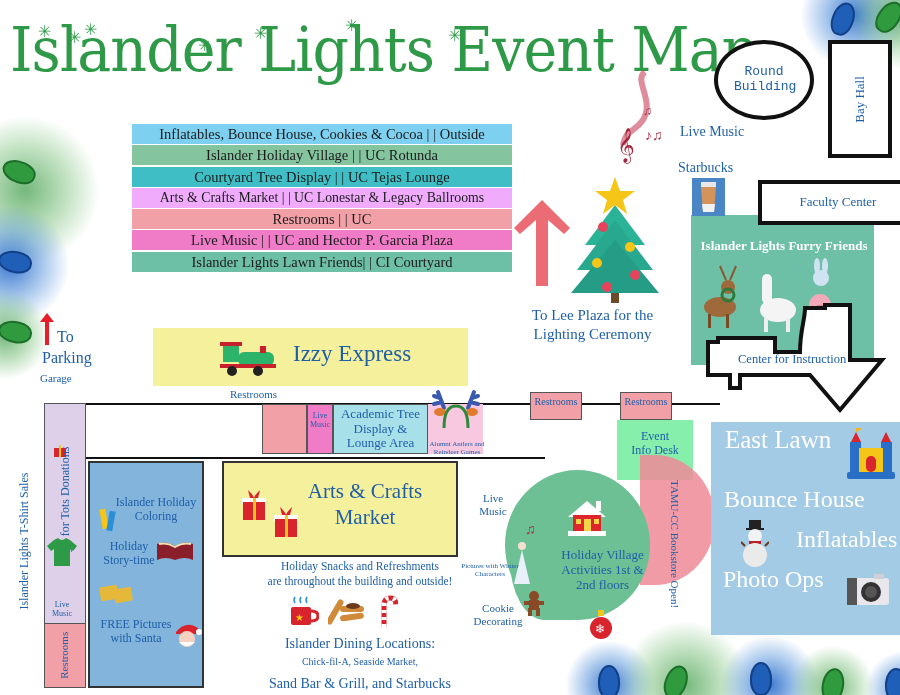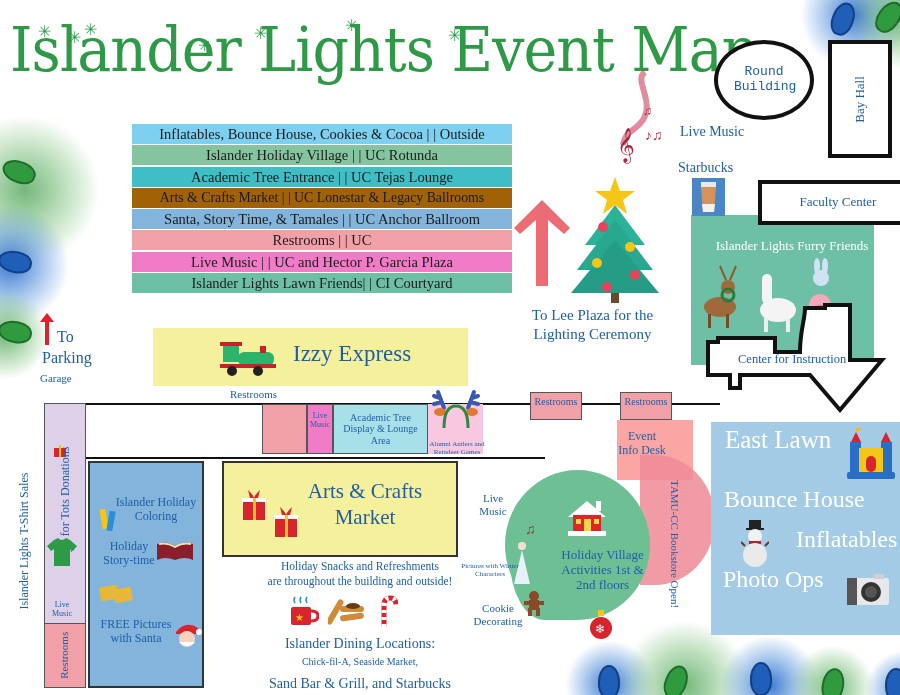--- a/index.html
+++ b/index.html
@@ -70,23 +70,22 @@
     <path d="M30 2 C18 10, 40 30, 28 50 C20 62, 10 60, 8 75" stroke="#c9415c" stroke-width="6" fill="none" opacity="0.6"></path>
     <text x="2" y="85" font-size="30" fill="#a6283e">𝄞</text>
     <text x="30" y="70" font-size="14" fill="#a6283e">♪♫</text>
     <text x="28" y="45" font-size="12" fill="#a6283e">♫</text>
   </svg>
 </div>
 
 <div class="abs legend">
   <div class="legend-row" style="background:#7dd0ef">Inflatables, Bounce House, Cookies &amp; Cocoa | | Outside</div>
   <div class="legend-row" style="background:#84c5a0">Islander Holiday Village | | UC Rotunda</div>
-  <div class="legend-row" style="background:#3fbec5">Academic Tree Entrance | | UC Tejas Lounge</div>
-  <div class="legend-row" style="background:#a16207;font-size:13.8px;">Arts &amp; Crafts Market | | UC Lonestar &amp; Legacy Ballrooms</div>
-  <div class="legend-row" style="background:#82b4dc">Santa, Story Time, &amp; Tamales | | UC Anchor Ballroom</div>
+  <div class="legend-row" style="background:#3fbec5">Courtyard Tree Display | | UC Tejas Lounge</div>
+  <div class="legend-row" style="background:#f0abfc;font-size:13.8px;">Arts &amp; Crafts Market | | UC Lonestar &amp; Legacy Ballrooms</div>
   <div class="legend-row" style="background:#f2a0a8">Restrooms | | UC</div>
   <div class="legend-row" style="background:#f07cc8">Live Music | | UC and Hector P. Garcia Plaza</div>
   <div class="legend-row" style="background:#6dbfa6">Islander Lights Lawn Friends| | CI Courtyard</div>
 </div>
 
 <div class="abs" style="left:512px;top:198px;width:60px;height:90px;">
   <svg width="60" height="90" viewBox="0 0 60 90">
     <path d="M30 2 L58 30 L52 36 L36 22 L36 88 L24 88 L24 22 L8 36 L2 30 Z" fill="#e8525c" opacity="0.85"></path>
   </svg>
 </div>
@@ -119,21 +118,21 @@
 <div class="abs" style="left:692px;top:178px;width:33px;height:38px;background:#4a86c6;">
   <svg width="33" height="38" viewBox="0 0 33 38">
     <rect x="9" y="4" width="15" height="5" fill="#e8e8e8"></rect>
     <polygon points="9,9 24,9 22,34 11,34" fill="#d3935a"></polygon>
     <polygon points="10,26 23,26 22,34 11,34" fill="#f2f2f2"></polygon>
   </svg>
 </div>
 <div class="abs outline" style="left:758px;top:180px;width:160px;height:45px;display:flex;align-items:center;justify-content:center;">
   <span class="label">Faculty Center</span>
 </div>
-<div class="abs" style="left:694px;top:238px;width:180px;font-size:13px;font-weight:normal;color:#fff;text-align:center;white-space:nowrap;margin-left:8px;">Islander Lights Furry Friends</div>
+<div class="abs" style="left:694px;top:238px;width:180px;font-size:13px;font-weight:bold;color:#fff;text-align:center;white-space:nowrap;">Islander Lights Furry Friends</div>
 <div class="abs" style="left:698px;top:262px;width:50px;height:70px;">
   <svg width="50" height="70" viewBox="0 0 50 70">
       <ellipse cx="22" cy="45" rx="16" ry="10" fill="#a0693a"></ellipse>
       <circle cx="30" cy="25" r="7" fill="#a0693a"></circle>
       <path d="M28 18 L22 4 M32 18 L38 4" stroke="#8a5a30" stroke-width="2"></path>
       <rect x="10" y="52" width="3" height="14" fill="#7a4a24"></rect>
       <rect x="28" y="52" width="3" height="14" fill="#7a4a24"></rect>
       <circle cx="30" cy="33" r="6" fill="none" stroke="#2d7a3a" stroke-width="3"></circle>
     </svg>
 </div>
@@ -266,40 +265,40 @@
     </svg>
 </div>
 <div class="abs label" style="left:290px;top:478px;width:150px;font-size:21px;line-height:1.25;">Arts &amp; Crafts Market</div>
 
 <div class="room" style="left:262px;top:404px;width:45px;height:50px;background:#f2a0a8;border:1px solid #555;"></div>
 <div class="abs label" style="left:230px;top:388px;font-size:11px;">Restrooms</div>
 <div class="room" style="left:307px;top:404px;width:26px;height:50px;background:#f07cc8;border:1px solid #555;">
   <span class="label" style="font-size:8px;display:block;margin-top:6px;">Live Music</span>
 </div>
 <div class="room" style="left:333px;top:404px;width:95px;height:50px;background:#a8e0ea;border:1px solid #555;display:flex;align-items:center;justify-content:center;">
-  <span class="label" style="font-size:10px;width:85px;">Academic Tree Display &amp; Lounge Area</span>
+  <span class="label" style="font-size:13px;width:85px;">Academic Tree Display &amp; Lounge Area</span>
 </div>
 <div class="room" style="left:428px;top:404px;width:55px;height:50px;background:#f7c8e0;"></div>
 <div class="abs" style="left:430px;top:388px;width:52px;height:42px;">
   <svg width="52" height="42" viewBox="0 0 52 42">
     <path d="M14 20 L8 4 M10 10 L4 8 M12 14 L4 16 M38 20 L44 4 M42 10 L48 8 M40 14 L48 16" stroke="#3a5ab0" stroke-width="4" stroke-linecap="round"></path>
     <ellipse cx="10" cy="24" rx="6" ry="4" fill="#e07a30"></ellipse>
       <ellipse cx="42" cy="24" rx="6" ry="4" fill="#e07a30"></ellipse>
     <path d="M14 40 Q14 18 26 18 Q38 18 38 40" stroke="#2e8a3a" stroke-width="3" fill="none"></path>
   </svg>
 </div>
 <div class="abs label" style="left:428px;top:440px;width:58px;font-size:7px;">Alumni Antlers and Reindeer Games</div>
 
 <div class="room" style="left:530px;top:392px;width:52px;height:28px;background:#f2a0a8;border:1px solid #555;">
   <span class="label" style="font-size:10px;display:block;margin-top:3px;">Restrooms</span>
 </div>
 <div class="room" style="left:620px;top:392px;width:52px;height:28px;background:#f2a0a8;border:1px solid #555;">
   <span class="label" style="font-size:10px;display:block;margin-top:3px;">Restrooms</span>
 </div>
-<div class="room" style="left:617px;top:420px;width:76px;height:60px;background:#fca5a5;display:flex;align-items:flex-start;">
+<div class="room" style="left:617px;top:420px;width:76px;height:60px;background:#86efac;display:flex;align-items:flex-start;justify-content:center;">
   <span class="label" style="font-size:12px;width:50px;margin-top:10px;">Event Info Desk</span>
 </div>
 
 <div class="abs" style="left:640px;top:455px;width:75px;height:130px;background:#ee8a98;border-radius:0 60px 60px 0 / 0 65px 65px 0;opacity:0.85;"></div>
 <div class="abs label" style="left:630px;top:480px;width:90px;height:90px;display:flex;align-items:center;justify-content:center;">
   <span style="transform:rotate(90deg);white-space:nowrap;font-size:11px;line-height:1.1;width:90px;display:block;">TAMU-CC Bookstore Open!</span>
 </div>
 
 <div class="abs" style="left:505px;top:470px;width:145px;height:150px;background:#6dbf94;border-radius:50%;"></div>
 <div class="abs" style="left:510px;top:500px;width:70px;height:120px;background:#6dbf94;border-radius:40% 10% 10% 50%;"></div>

